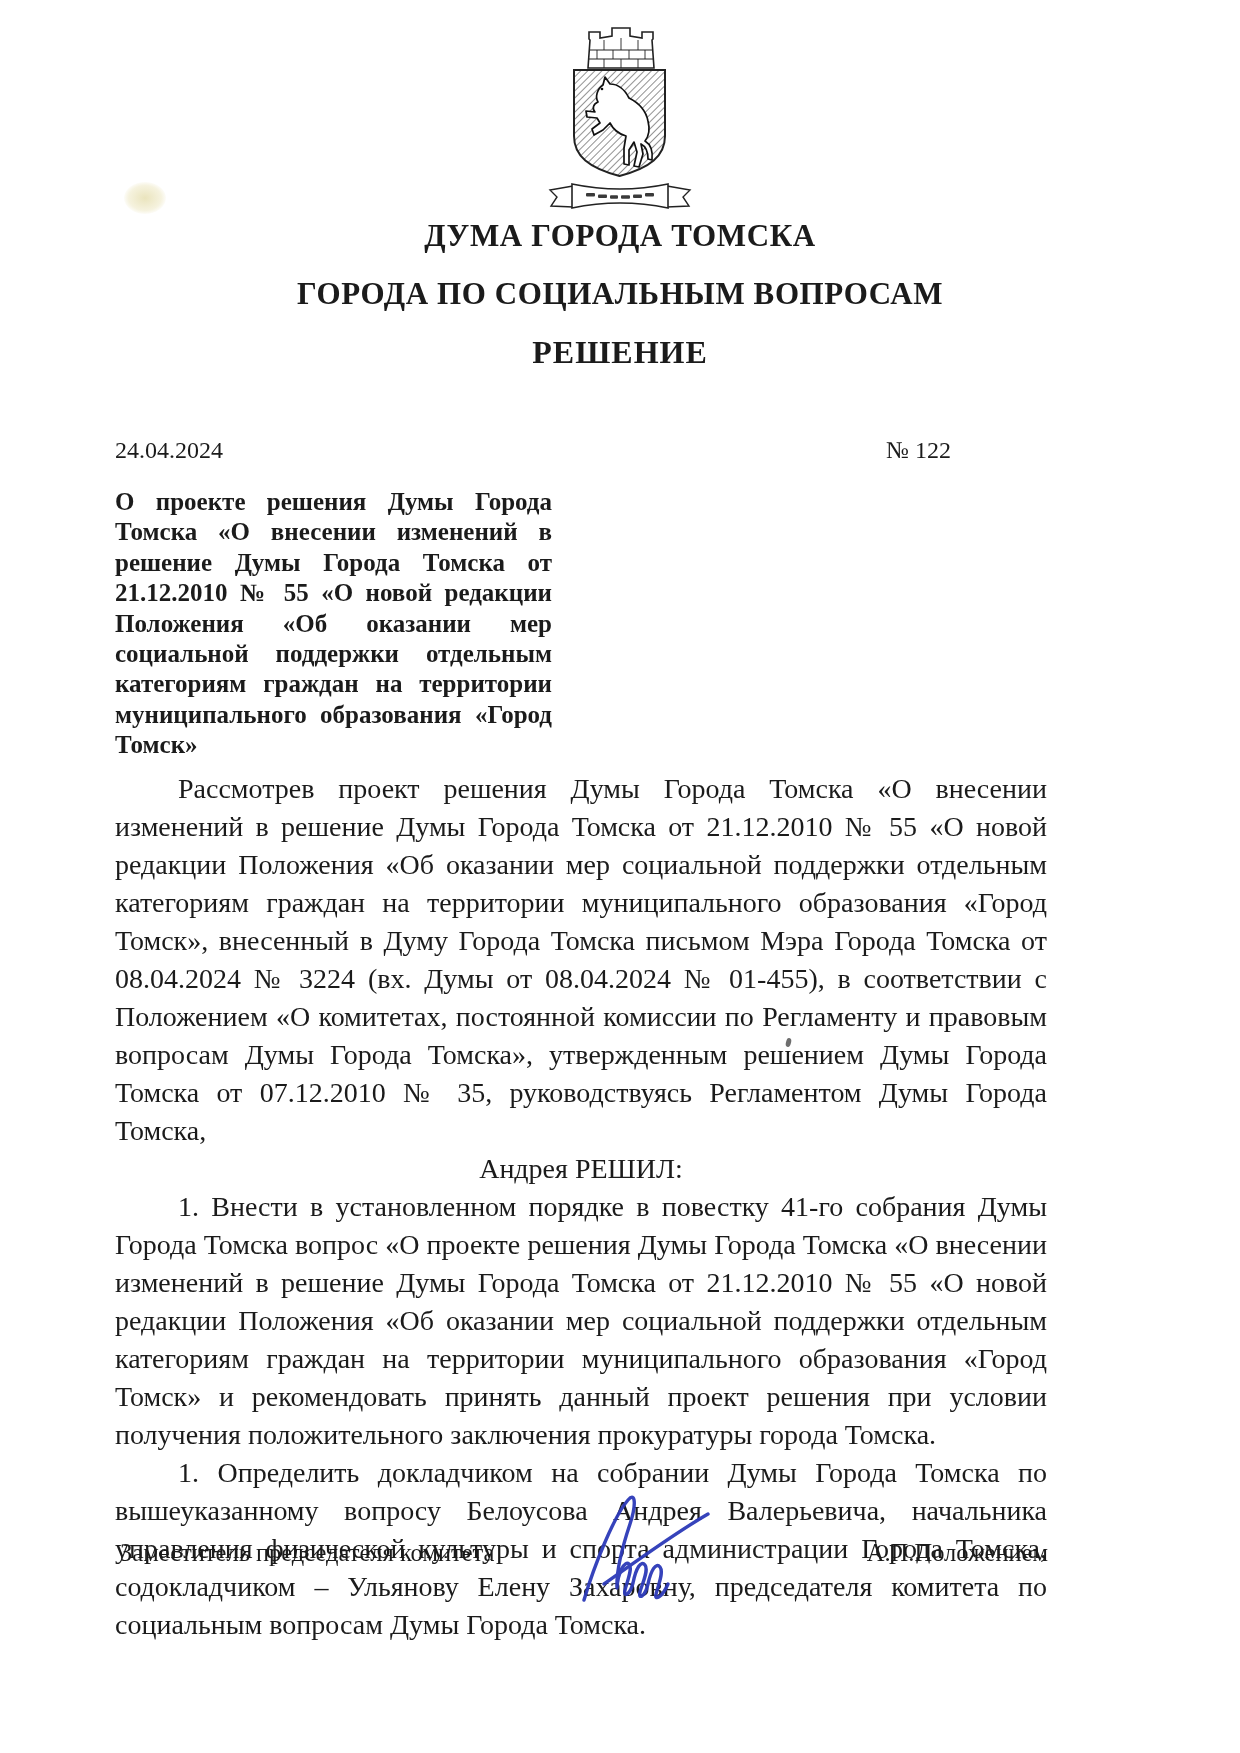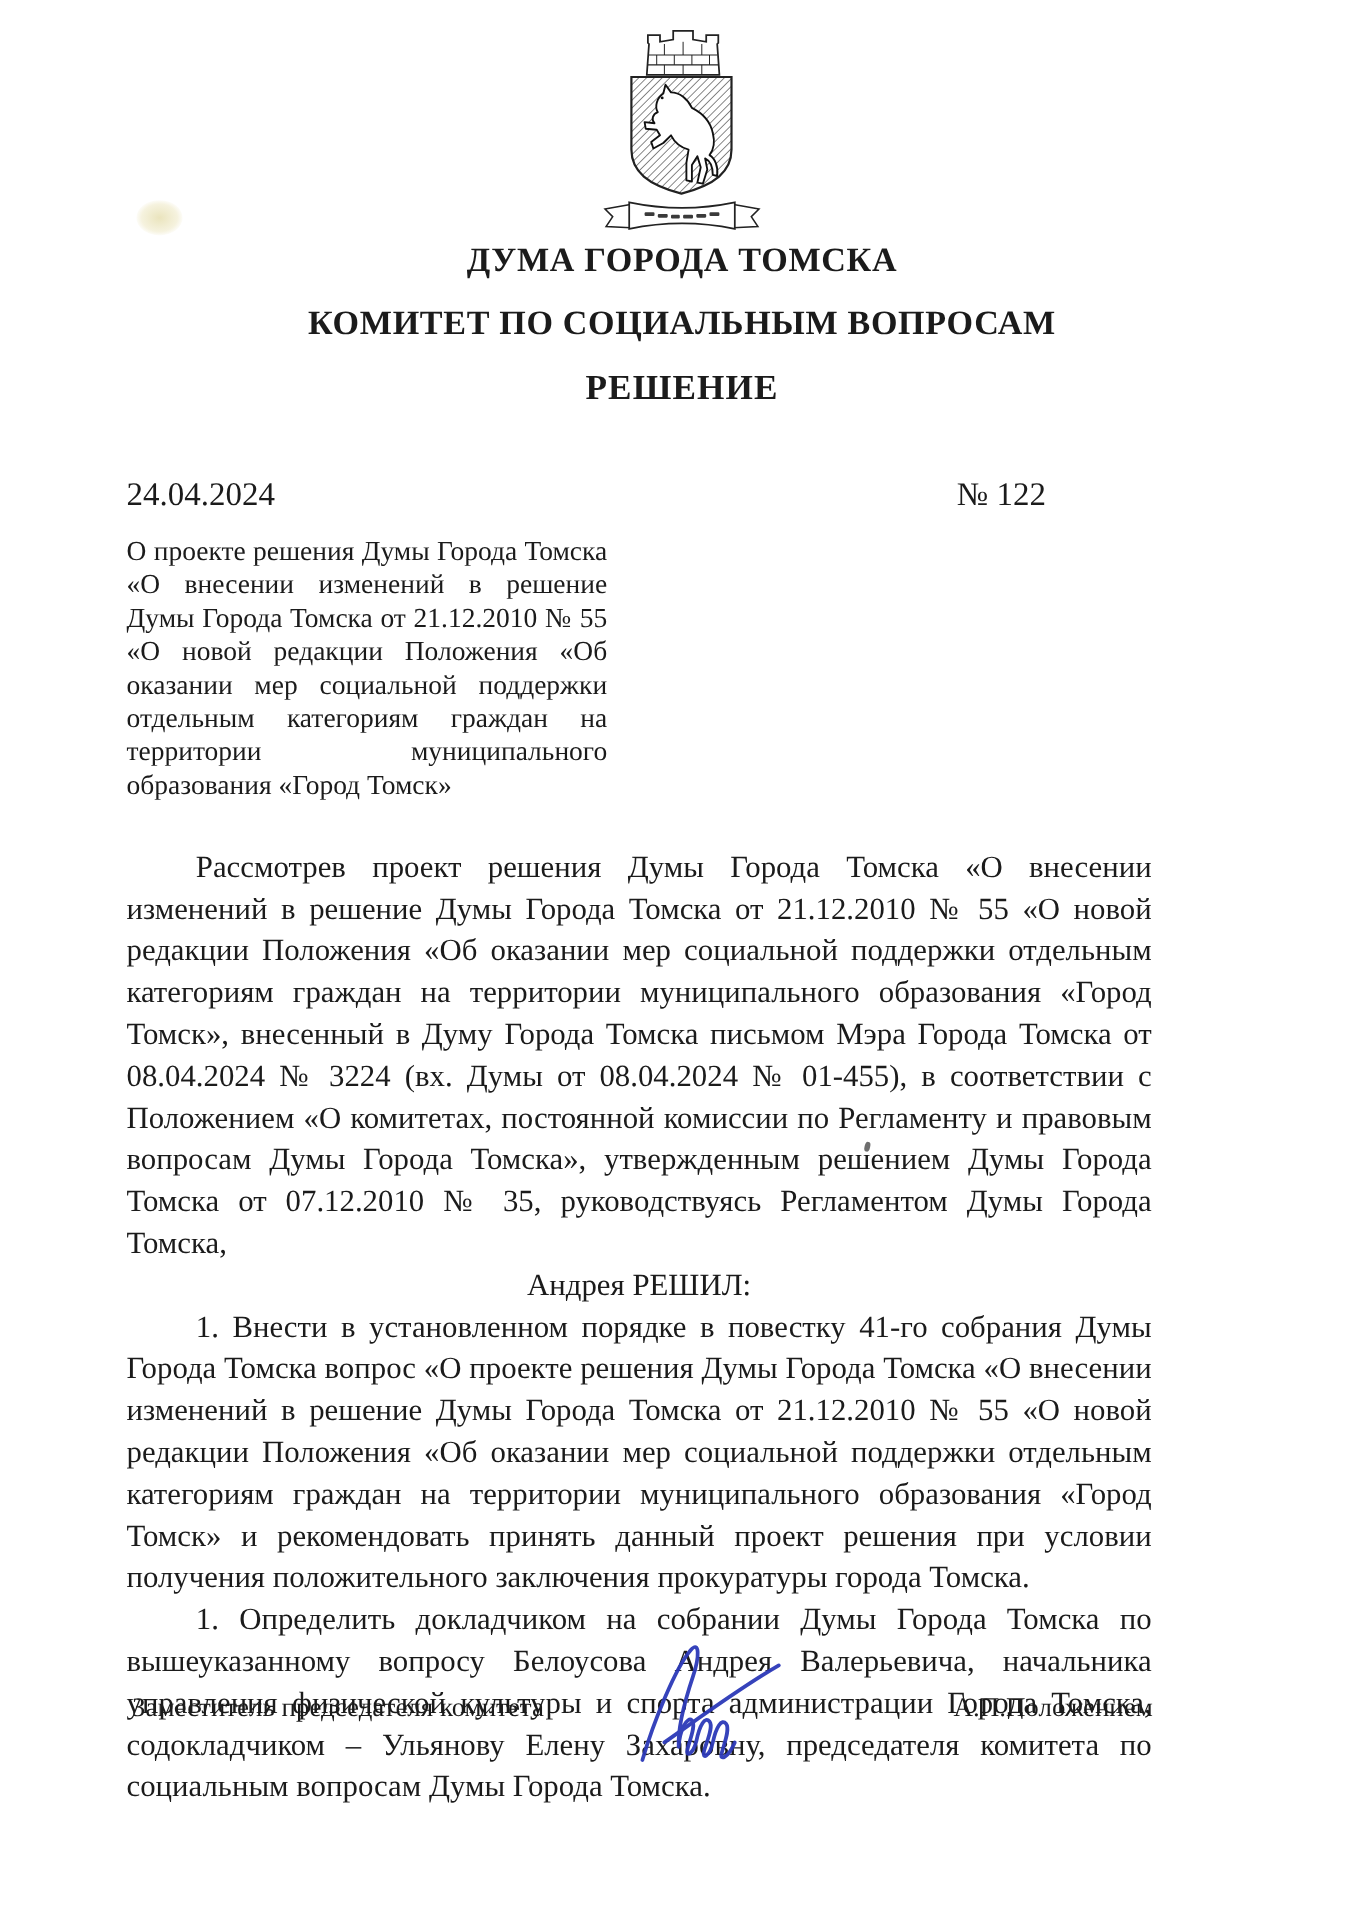--- a/index.html
+++ b/index.html
@@ -12,25 +12,25 @@
     color:#1b1b1b;
     overflow:hidden;
   }
   .emblem { position:absolute; left:542px; top:24px; width:158px; height:192px; }
   .header-block { position:absolute; top:220px; left:0; width:1240px; text-align:center; font-weight:bold; }
   .header-line { font-size:31px; letter-spacing:0.6px; line-height:32px; margin:0 0 26px 0; }
   .doc-type   { font-size:32px; letter-spacing:1px; line-height:32px; margin:10px;text-align:center; }
   .meta-row {
     position:absolute; top:436px; left:115px; width:836px;
     display:flex; justify-content:space-between;
-    font-size:30px; line-height:28px;
+    font-size:24px; line-height:28px;
   }
   .subject {
     position:absolute; top:487px; left:115px; width:437px;
-    font-size:25px; font-weight:normal; line-height:30.4px;
+    font-size:25px; font-weight:bold; line-height:30.4px;
     text-align:justify;
   }
   .body-text {
     position:absolute; top:770px; left:115px; width:932px;
     font-size:28px; line-height:38px; text-align:justify;
   }
   .body-text p { margin:0; text-indent:63px; }
   p.resolved { text-align:center; text-indent:0; }
   .sign-row {
     position:absolute; top:1538px; left:120px; width:928px;
@@ -96,21 +96,21 @@
         <rect x="68" y="171.3" width="8" height="3.4" rx="1"></rect>
         <rect x="79" y="171.3" width="9" height="3.4" rx="1"></rect>
         <rect x="91" y="170.5" width="9" height="3.4" rx="1"></rect>
         <rect x="103" y="169" width="9" height="3.4" rx="1"></rect>
       </g>
     </g>
   </svg>
 
   <div class="header-block">
     <div class="header-line">ДУМА ГОРОДА ТОМСКА</div>
-    <div class="header-line">КОМИТЕТ ПО СОЦИАЛЬНЫМ ВОПРОСАМ</div>
+    <div class="header-line">ГОРОДА ПО СОЦИАЛЬНЫМ ВОПРОСАМ</div>
     <div class="doc-type">РЕШЕНИЕ</div>
   </div>
 
   <div class="meta-row">
     <span>24.04.2024</span>
     <span>№ 122</span>
   </div>
 
   <div class="subject">О проекте решения Думы Города Томска «О внесении изменений в решение Думы Города Томска от 21.12.2010 № 55 «О новой редакции Положения «Об оказании мер социальной поддержки отдельным категориям граждан на территории муниципального образования «Город Томск»</div>
 

